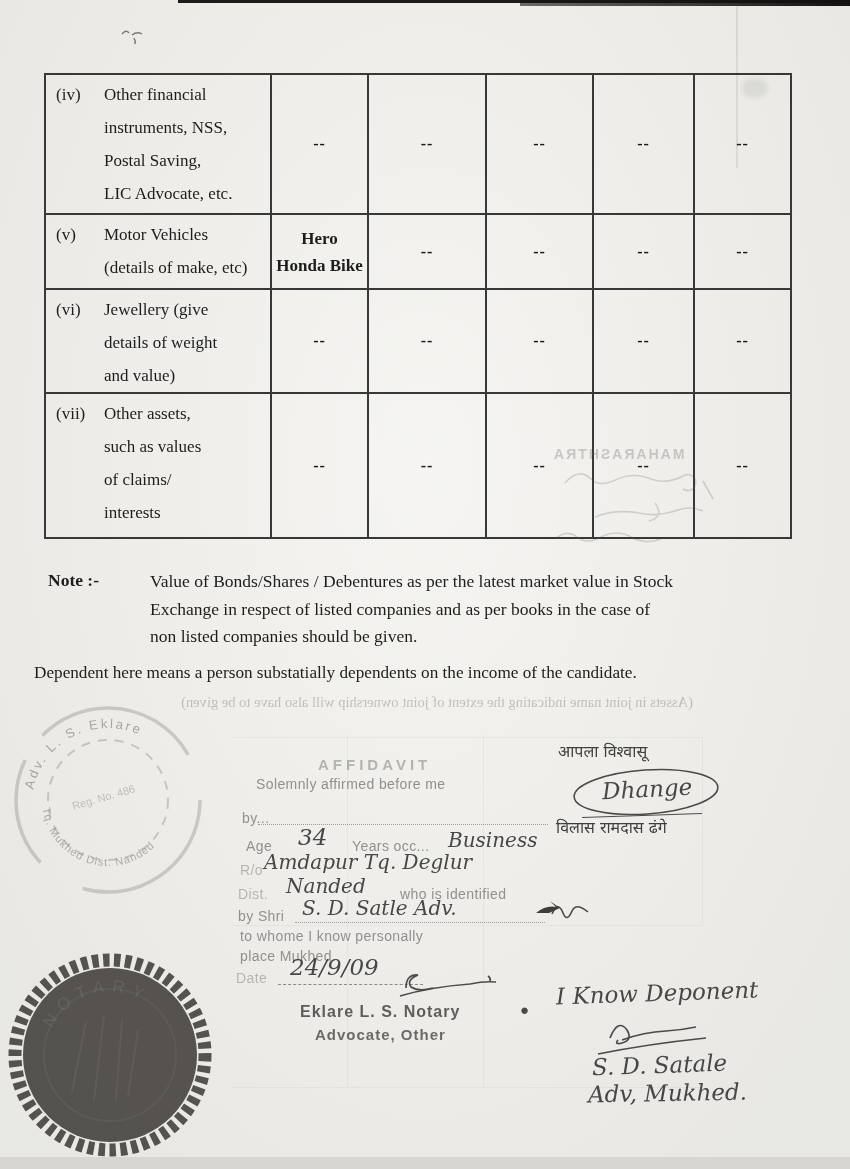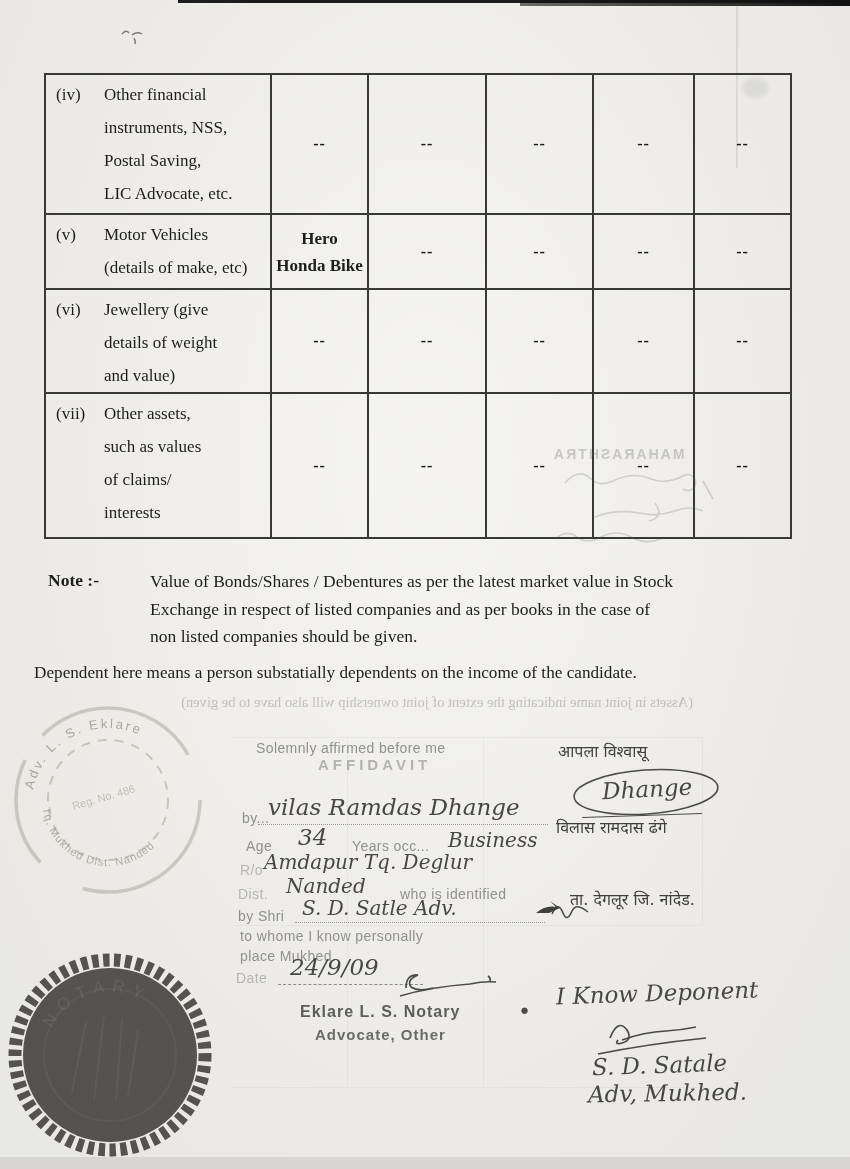--- a/index.html
+++ b/index.html
@@ -151,24 +151,23 @@
     <text font-family="Liberation Sans, sans-serif" font-size="13" fill="rgba(130,125,115,.8)" letter-spacing="2.5">
       <textPath href="#arcTop" startOffset="6%">Adv. L. S. Eklare</textPath>
     </text>
     <text font-family="Liberation Sans, sans-serif" font-size="11" fill="rgba(130,125,115,.72)" letter-spacing="1">
       <textPath href="#arcBot" startOffset="4%">Tq. Mukhed Dist. Nanded</textPath>
     </text>
     <text x="64" y="100" font-family="Liberation Sans, sans-serif" font-size="11" fill="rgba(138,133,123,.55)" transform="rotate(-16 100 100)">Reg. No. 486</text>
   </svg>
 
   <div class="abs st st-title" style="left:318px;top:756px">AFFIDAVIT</div>
-  <div class="abs st" style="left:256px;top:740px">Solemnly affirmed before me</div>
+  <div class="abs st" style="left:256px;top:776px">Solemnly affirmed before me</div>
 
   <div class="abs st" style="left:242px;top:810px">by...</div>
-  <div class="abs hw hw-big" style="left:268px;top:794px">vilas Ramdas Dhange</div>
   <div class="abs dotline" style="left:258px;top:823px;width:290px"></div>
 
   <div class="abs st" style="left:246px;top:838px">Age</div>
   <div class="abs hw hw-big" style="left:298px;top:824px">34</div>
   <div class="abs st" style="left:352px;top:838px">Years occ...</div>
   <div class="abs hw" style="left:448px;top:828px">Business</div>
 
   <div class="abs st st-faint" style="left:240px;top:862px">R/o</div>
   <div class="abs hw" style="left:264px;top:850px">Amdapur Tq. Deglur</div>
 
@@ -202,21 +201,20 @@
   <div class="abs blob" style="left:520px;top:1002px">●</div>
   <div class="abs st st-adv" style="left:315px;top:1026px">Advocate, Other</div>
 
   <div class="abs hw-mr" style="left:558px;top:740px">आपला विश्वासू</div>
   <svg class="abs" style="left:568px;top:766px" width="160" height="52">
     <ellipse cx="78" cy="26" rx="72" ry="22" fill="none" stroke="#4a4a4a" stroke-width="1.6" transform="rotate(-4 78 26)"></ellipse>
   </svg>
   <div class="abs hw hw-big" style="left:602px;top:776px;transform:rotate(-3deg)">Dhange</div>
   <div class="abs solidline" style="left:582px;top:814px;width:120px;transform:rotate(-2deg)"></div>
   <div class="abs hw-mr" style="left:556px;top:816px">विलास रामदास ढंगे</div>
-  <div class="abs hw-mr" style="left:570px;top:888px">ता. देगलूर जि. नांदेड.</div>
   <svg class="abs" style="left:534px;top:893px" width="26" height="26">
     <path d="M2,20 q10,-8 20,-6 l-6,-6 l10,7 l-11,5 z" fill="#3e3e3e"></path>
   </svg>
 
   <div class="abs hw hw-big" style="left:556px;top:980px;transform:rotate(-2deg)">I Know Deponent</div>
   <svg class="abs" style="left:592px;top:1012px" width="130" height="48">
     <g stroke="#4a4a4a" stroke-width="1.7" fill="none">
       <path d="M18,26 q8,-20 17,-8 q6,10 -5,13 q-8,2 -4,-3"></path>
       <path d="M30,28 q22,-8 44,-9 q16,-1 30,-4"></path>
       <path d="M6,42 q50,-10 108,-16"></path>

